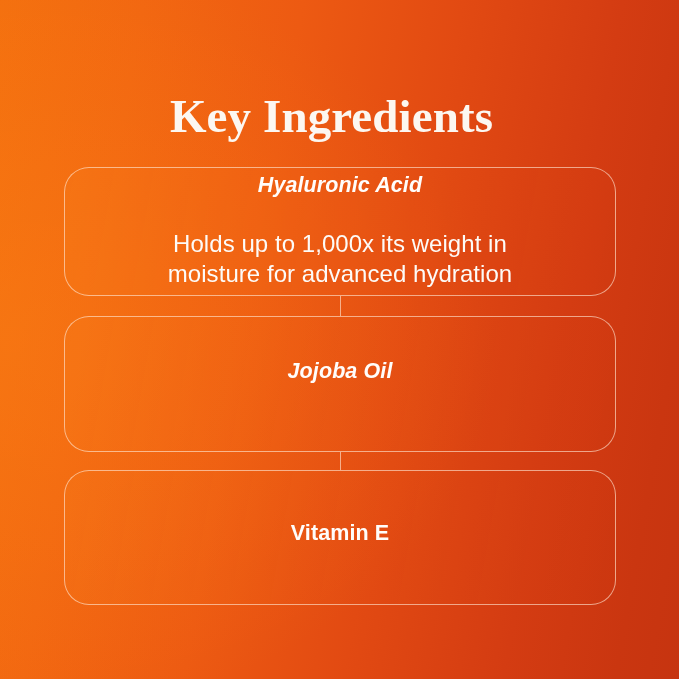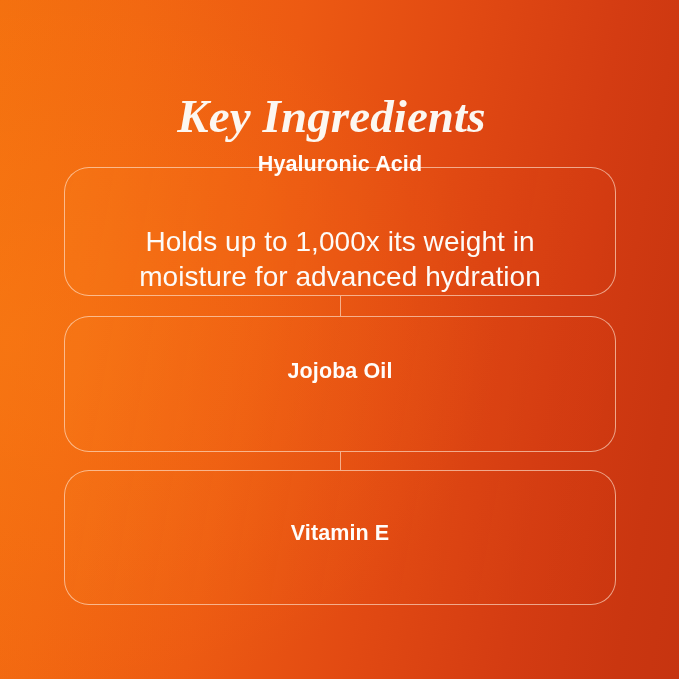--- a/index.html
+++ b/index.html
@@ -53,21 +53,20 @@
     right: 16px;
     top: 61px;
     text-align: center;
     font-family: "Liberation Serif", "DejaVu Serif", serif;
     font-weight: bold;
     font-size: 47px;
     line-height: 1.06;
     letter-spacing: 0.1px;
     color: #FCF7F1;
     white-space: nowrap;
-    font-style: italic;
   }
 
   
   .card {
     position: absolute;
     left: 64px;
     width: 552px;
     box-sizing: border-box;
     border: 1px solid rgba(255, 233, 214, 0.62);
     border-radius: 25px;
@@ -91,31 +90,31 @@
   .card-title {
     font-size: 21.5px;
     font-weight: bold;
     color: #FFFDFB;
     letter-spacing: 0.1px;
     line-height: 1.2;
     margin: 0;
   }
 
   .card-desc {
-    font-size: 28px;
+    font-size: 24px;
     font-weight: normal;
     color: #FDFBF8;
     line-height: 1.28;
     letter-spacing: 0.05px;
-    margin: 16px;
+    margin: 0;
     max-width: 430px;
   }
 
-  .card-1 .card-title { margin-bottom: 30px; }
-  .card-2 .card-title { margin-bottom: 25px; }
+  .card-1 .card-title { margin-bottom: 30px; font-style: italic; }
+  .card-2 .card-title { margin-bottom: 25px; font-style: italic; }
   .card-3 .card-title { margin-bottom: 7px; }
 
   
   .connector {
     position: absolute;
     left: 340px;
     width: 1px;
     background: rgba(255, 233, 214, 0.62);
   }
 

